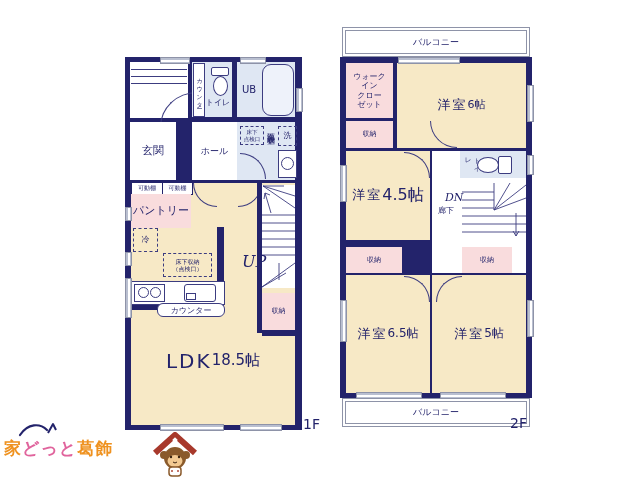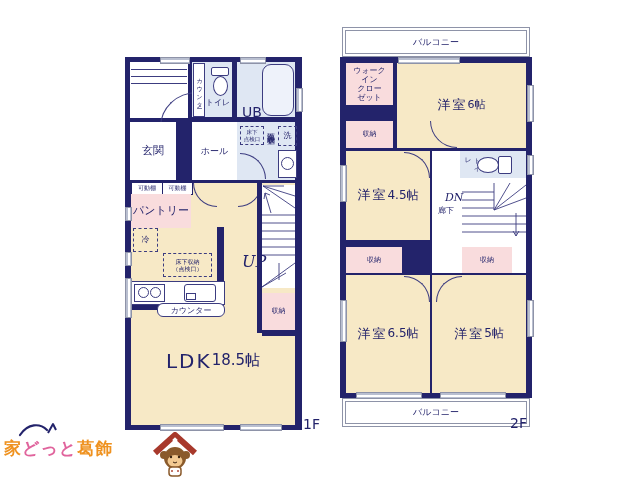--- a/index.html
+++ b/index.html
@@ -56,21 +56,21 @@
 
   <div class="room blue" style="left:192px;top:62px;width:40px;height:55px;"></div>
   <div class="fixture" style="left:193px;top:63px;width:10px;height:52px;display:flex;align-items:center;justify-content:center;">
     <span class="vtext" style="font-size:6px;">カウンター</span>
   </div>
   <div class="fixture" style="left:211px;top:67px;width:16px;height:7px;border-radius:2px;"></div>
   <div class="fixture" style="left:213px;top:76px;width:13px;height:18px;border-radius:50%;"></div>
   <div class="abs" style="left:204px;top:97px;width:28px;font-size:8px;text-align:center;">トイレ</div>
 
   <div class="room blue" style="left:237px;top:62px;width:58px;height:55px;"></div>
-  <div class="abs" style="left:242px;top:84px;font-size:14px;margin-top:20px;">UB</div>
+  <div class="abs" style="left:242px;top:84px;font-size:10px;">UB</div>
   <div class="fixture" style="left:262px;top:64px;width:30px;height:50px;border-radius:9px;background:#eef2fa;"></div>
 
   <div class="room white" style="left:130px;top:122px;width:46px;height:58px;font-size:11px;">
     <span>玄関</span>
   </div>
   <div class="room white" style="left:192px;top:122px;width:45px;height:58px;font-size:9px;">
     <span>ホール</span>
   </div>
 
   <div class="room blue" style="left:237px;top:122px;width:58px;height:58px;"></div>
@@ -139,39 +139,39 @@
   <div class="balcony" style="left:342px;top:27px;width:186px;height:28px;">
     <div class="inner">
       <span>バルコニー</span>
     </div>
   </div>
 
   <div class="plan" style="left:340px;top:57px;width:192px;height:341px;"></div>
 
   <div class="room white" style="left:432px;top:151px;width:94px;height:122px;"></div>
 
-  <div class="room pink pre" style="left:346px;top:63px;width:47px;height:42px;font-size:8px;">
+  <div class="room pink pre" style="left:346px;top:63px;width:47px;height:55px;font-size:8px;">
     <span class="pre">ウォーク
 イン
 クロー
 ゼット</span>
   </div>
   <div class="room pink" style="left:346px;top:121px;width:47px;height:27px;font-size:7px;">
     <span>収納</span>
   </div>
 
   <div class="room cream col" style="left:397px;top:63px;width:129px;height:85px;">
     <span style="font-size:13px;letter-spacing:2px;">洋室</span>
     <span style="font-size:11px;">6帖</span>
   </div>
   <div class="arc arc-bl" style="left:430px;top:121px;width:26px;height:26px;"></div>
 
   <div class="room cream col" style="left:346px;top:151px;width:84px;height:89px;">
     <span style="font-size:13px;letter-spacing:2px;">洋室</span>
-    <span style="font-size:12px;">4.5帖</span>
+    <span style="font-size:16px;">4.5帖</span>
   </div>
   <div class="arc arc-tr" style="left:404px;top:152px;width:25px;height:25px;"></div>
 
   <div class="room blue" style="left:460px;top:151px;width:66px;height:27px;"></div>
   <div class="abs vtext" style="left:463px;top:153px;height:24px;font-size:6.5px;">トイレ</div>
   <div class="fixture" style="left:477px;top:157px;width:20px;height:14px;border-radius:50%;"></div>
   <div class="fixture" style="left:498px;top:156px;width:12px;height:16px;border-radius:2px;"></div>
 
   <div class="room white" style="left:462px;top:183px;width:64px;height:60px;"></div>
   <svg class="abs" style="left:462px;top:183px;" width="64" height="60">

